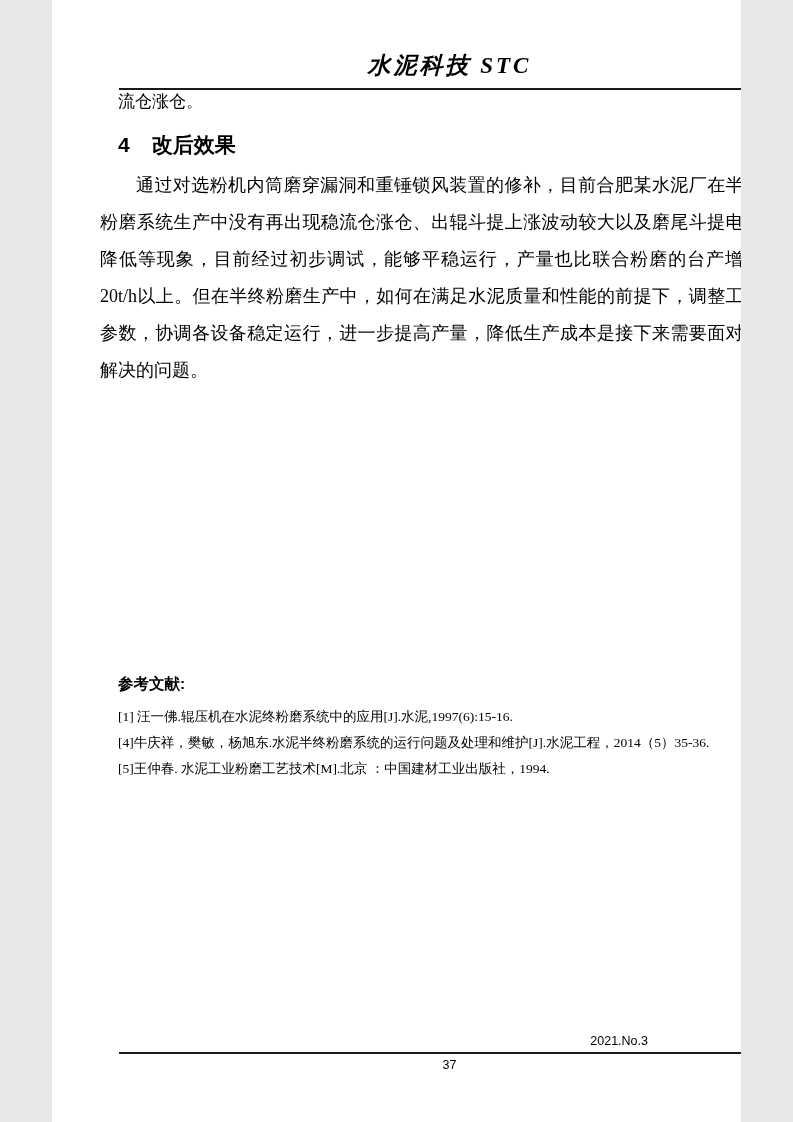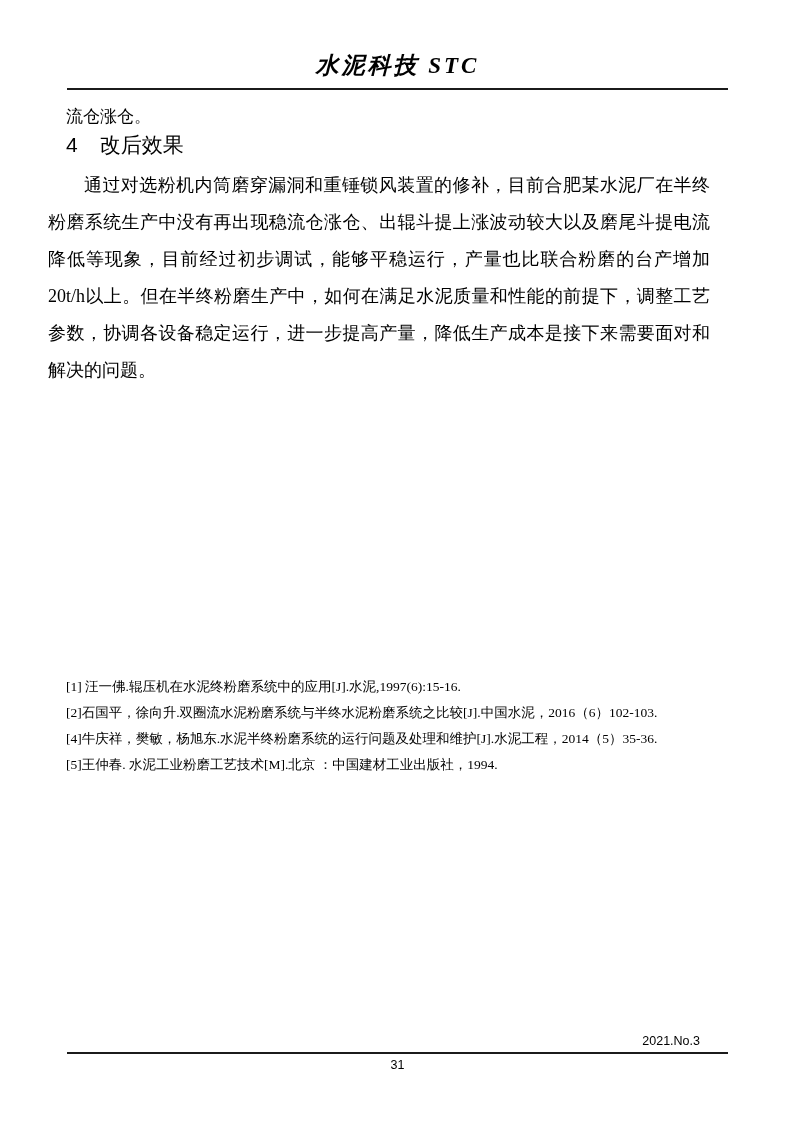--- a/index.html
+++ b/index.html
@@ -2,21 +2,21 @@
 <html lang="zh"><head>
 <meta charset="utf-8">
 <style>
   html, body {
     margin: 0;
     padding: 0;
     background: #e8e8e8;
   }
   .page {
     position: relative;
-    width: 793px;
+    width: 689px;
     height: 1122px;
     margin: 0 auto;
     background: #ffffff;
     font-family: "Liberation Serif", "DejaVu Serif", serif;
     color: #000000;
     overflow: hidden;
   }
   
   .journal-title {
     position: absolute;
@@ -33,33 +33,33 @@
     position: absolute;
     top: 88px;
     left: 67px;
     width: 661px;
     height: 2px;
     background: #1b1b1b;
   }
   
   .carryover-text {
     position: absolute;
-    top: 105px;
+    top: 90px;
     left: 66px;
     width: 662px;
     font-size: 17px;
     line-height: 24px;
   }
   .section-heading {
     position: absolute;
     top: 131px;
     left: 66px;
     width: 662px;
     font-size: 21px;
-    font-weight: normal;
+    font-weight: bold;
     font-family: "Liberation Sans", "DejaVu Sans", sans-serif;
   }
   .section-heading .sec-num {
     display: inline-block;
     margin-right: 22px;
   }
   .body-paragraph {
     position: absolute;
     top: 167px;
     left: 48px;
@@ -128,25 +128,25 @@
 
   <div class="carryover-text">流仓涨仓。</div>
 
   <div class="section-heading">
     <span class="sec-num">4</span><span>改后效果</span>
   </div>
 
   <div class="body-paragraph">通过对选粉机内筒磨穿漏洞和重锤锁风装置的修补，目前合肥某水泥厂在半终粉磨系统生产中没有再出现稳流仓涨仓、出辊斗提上涨波动较大以及磨尾斗提电流降低等现象，目前经过初步调试，能够平稳运行，产量也比联合粉磨的台产增加20t/h以上。但在半终粉磨生产中，如何在满足水泥质量和性能的前提下，调整工艺参数，协调各设备稳定运行，进一步提高产量，降低生产成本是接下来需要面对和解决的问题。</div>
 
   <div class="references">
+    <div class="references-label">参考文献:</div>
     <ul class="reference-list">
       <li class="reference-item">[1] 汪一佛.辊压机在水泥终粉磨系统中的应用[J].水泥,1997(6):15-16.</li>
-      <li class="reference-item">[2]石国平，徐向升.双圈流水泥粉磨系统与半终水泥粉磨系统之比较[J].中国水泥，2016（6）102-103.</li>
       <li class="reference-item">[4]牛庆祥，樊敏，杨旭东.水泥半终粉磨系统的运行问题及处理和维护[J].水泥工程，2014（5）35-36.</li>
       <li class="reference-item">[5]王仲春. 水泥工业粉磨工艺技术[M].北京 ：中国建材工业出版社，1994.</li>
     </ul>
   </div>
 
   <div class="footer-rule"></div>
-  <div class="footer-page-number">31</div>
+  <div class="footer-page-number">37</div>
   <div class="footer-issue">2021.No.3</div>
 
 </div>
 
 </body></html>

